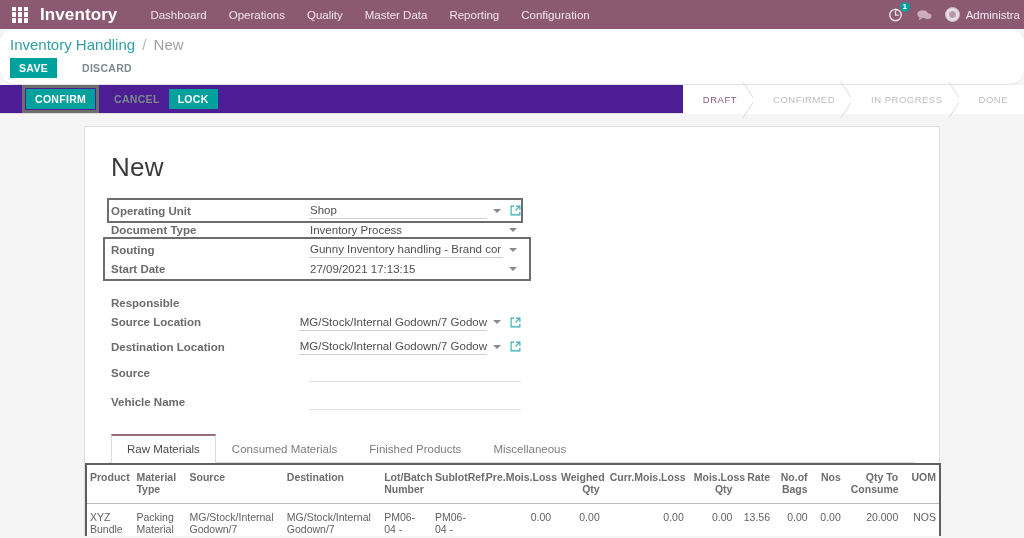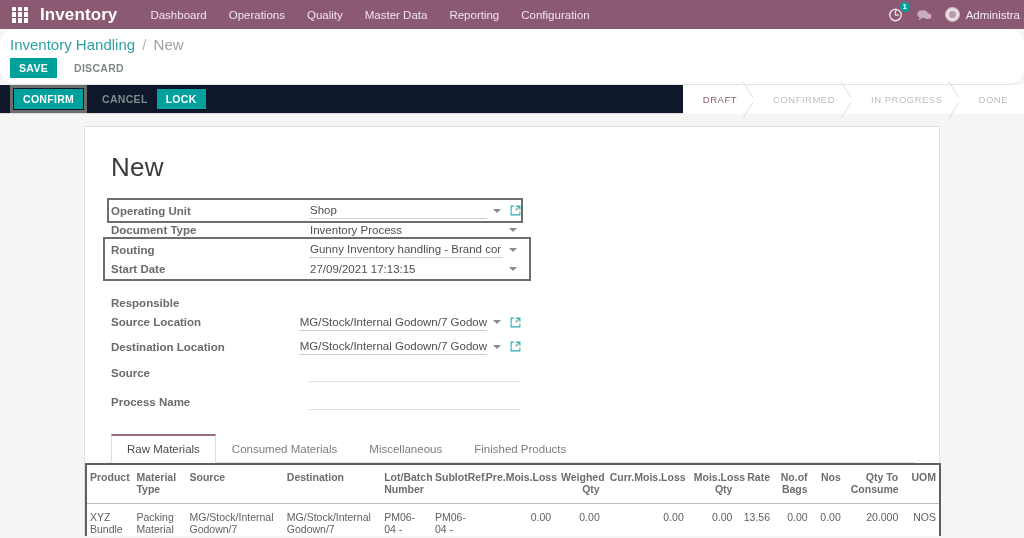--- a/index.html
+++ b/index.html
@@ -98,41 +98,41 @@
   }
   .breadcrumb {
     font-size: 15px;
     color: #9b9b9b;
     margin-bottom: 5px;
   }
   .bc-link { color: #31A0A1; cursor: pointer; }
   .bc-sep { color: #b5b5b5; margin: 0 3px; }
   .bc-cur { color: #a0a0a0; }
 
-  .btnrow { display: flex; gap: 8px; }
+  .btnrow { display: flex; gap: 16px; }
   .btn {
     font-size: 10.5px;
     font-weight: bold;
     letter-spacing: .3px;
     padding: 4px 9px;
     border: 0;
     cursor: pointer;
     font-family: inherit;
   }
   .btn-primary { background: #00A09D; color: #fff; }
   .btn-link { background: transparent; color: #7d8a8a; }
 
   
   .statusbar {
-    background: #0f172a;
+    background: #4c1d95;
     border-bottom: 1px solid #dededE;
     height: 29px;
     display: flex;
     align-items: center;
-    padding-left: 10px;
+    padding-left: 22px;
     position: relative;
   }
   .confirm-wrap {
     border: 3px solid #6d6d6d;
     padding: 1px;
     margin-right: 6px;
     display: inline-flex;
   }
   .statusflow {
     position: absolute;
@@ -463,33 +463,33 @@
       </div>
 
       <div class="frow" style="margin-top:7px;">
         <div class="flabel">Source</div>
         <div class="fval empty">
           <span class="txt"></span>
         </div>
       </div>
 
       <div class="frow" style="margin-top:9px;">
-        <div class="flabel">Process Name</div>
+        <div class="flabel">Vehicle Name</div>
         <div class="fval empty">
           <span class="txt"></span>
         </div>
       </div>
     </div>
 
     <div class="notebook">
       <div class="tabs">
         <div class="tab active">Raw Materials</div>
         <div class="tab">Consumed Materials</div>
+        <div class="tab">Finished Products</div>
         <div class="tab">Miscellaneous</div>
-        <div class="tab">Finished Products</div>
       </div>
 
       <div class="tablewrap">
         <div class="table-hl" style="height:88px;"></div>
         <table class="o2m">
           <colgroup>
             <col style="width:42px">
               <col style="width:48px">
               <col style="width:88px">
               <col style="width:88px">

